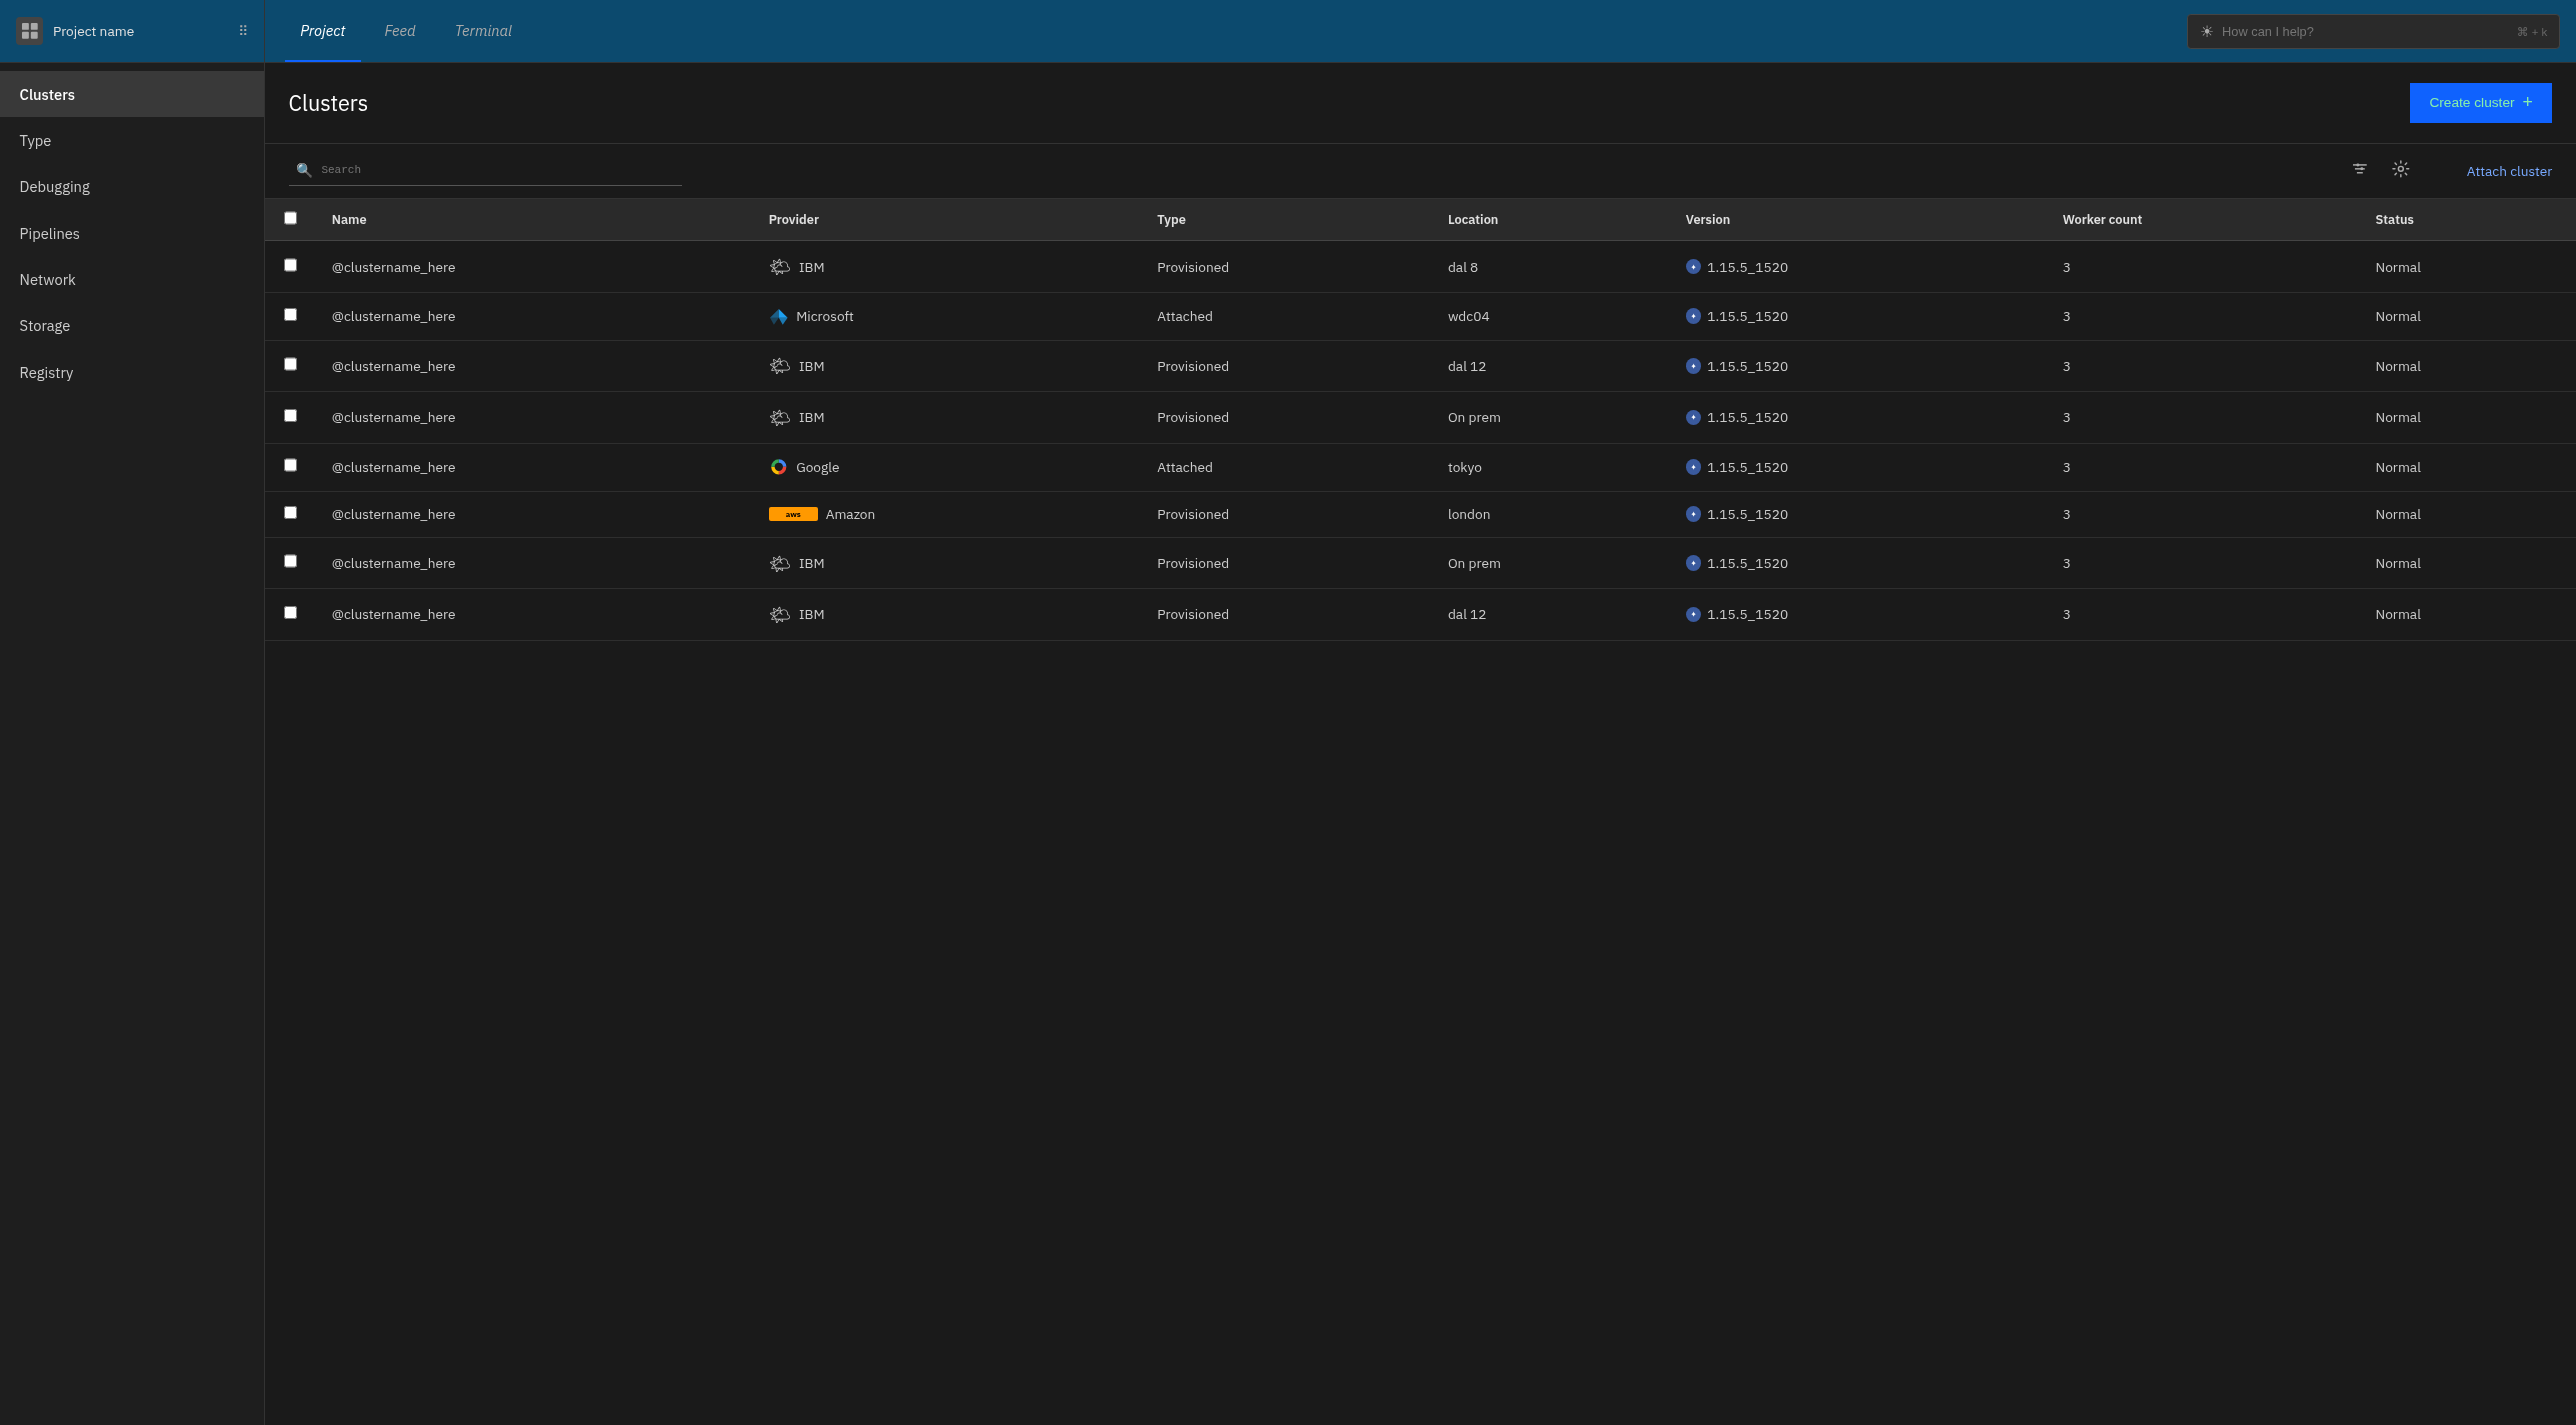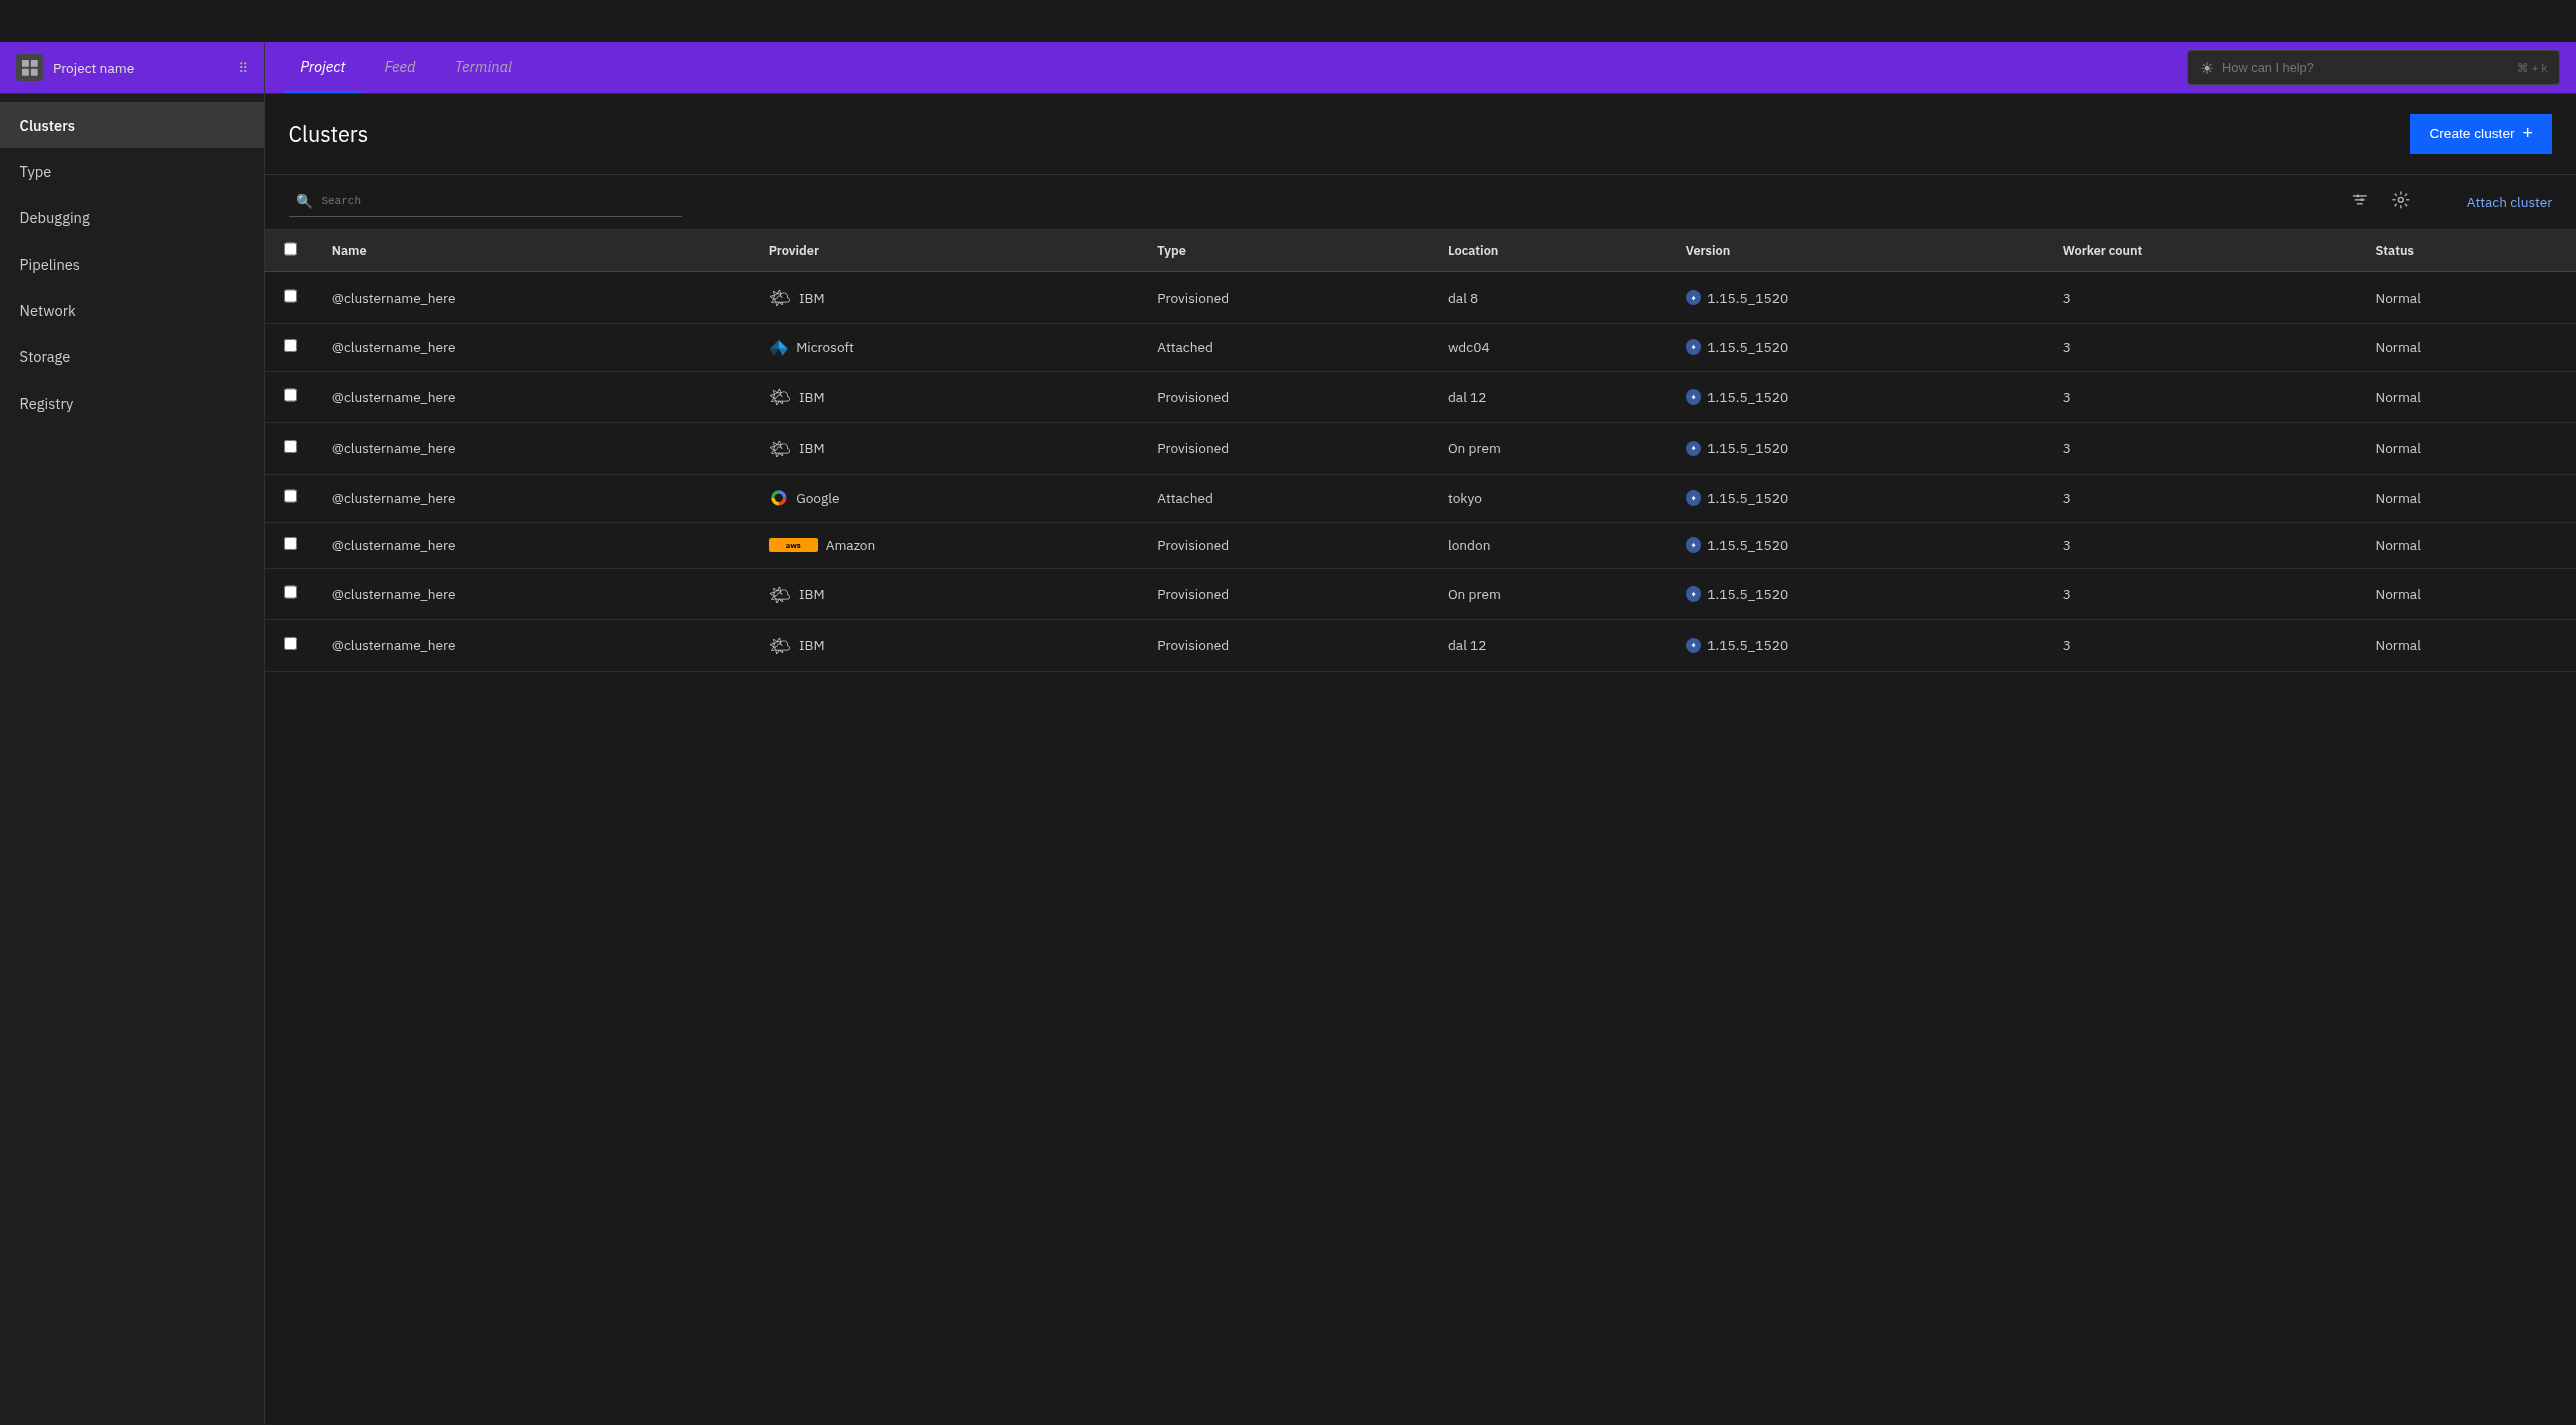--- a/index.html
+++ b/index.html
@@ -11,25 +11,24 @@
       height: 100vh;
       display: flex;
       flex-direction: column;
       overflow: hidden;
     }
 
     
     .topbar {
       display: flex;
       align-items: center;
-      height: 52px;
-      background: #6d28d9;
+      height: 63px;
+      background: #0c4a6e;
       border-bottom: 1px solid #333;
       flex-shrink: 0;
-      margin-top: 42px;
     }
     .topbar-left {
       width: 265px;
       display: flex;
       align-items: center;
       padding: 0 15.7px;
       border-right: 1px solid #333;
       height: 100%;
       gap: 9.8px;
       flex-shrink: 0;
@@ -146,21 +145,21 @@
       border-bottom: 1px solid #333;
     }
     .content-title {
       font-size: 21.6px;
       font-weight: 400;
       color: #fff;
       flex: 1;
     }
     .create-cluster-btn {
       background: #0f62fe;
-      color: #ffffff;
+      color: #86efac;
       border: none;
       padding: 9.8px 19.6px;
       font-size: 13.7px;
       cursor: pointer;
       display: flex;
       align-items: center;
       gap: 7.9px;
       border-radius: 0;
       justify-content: center;
     }

